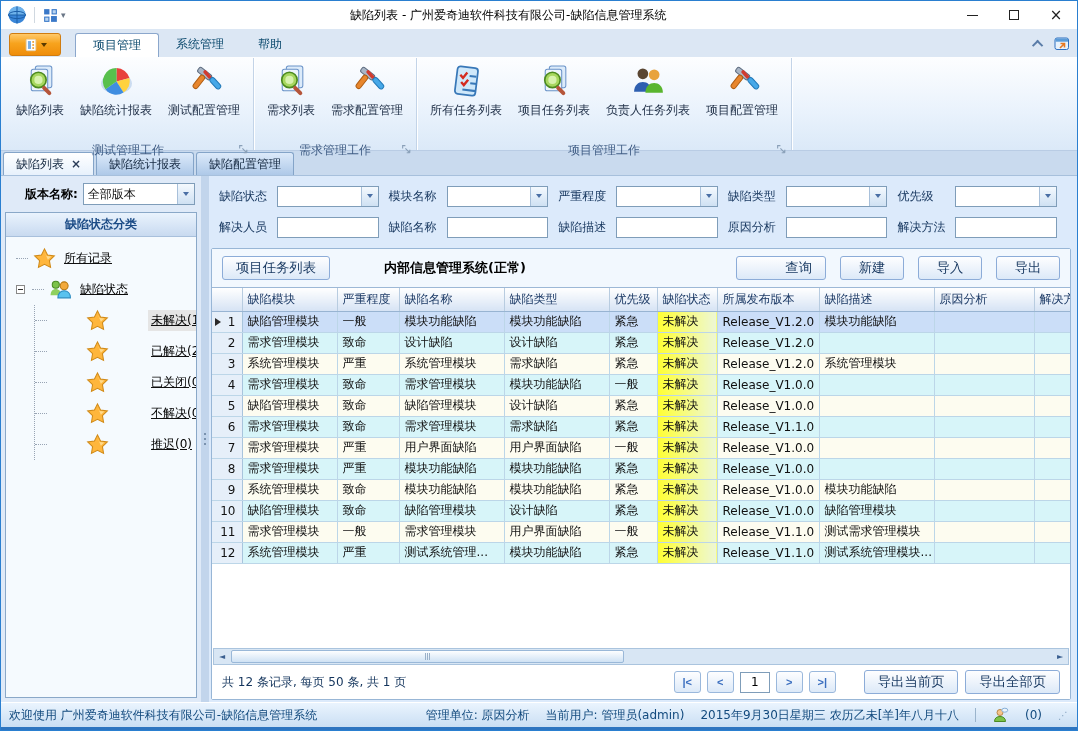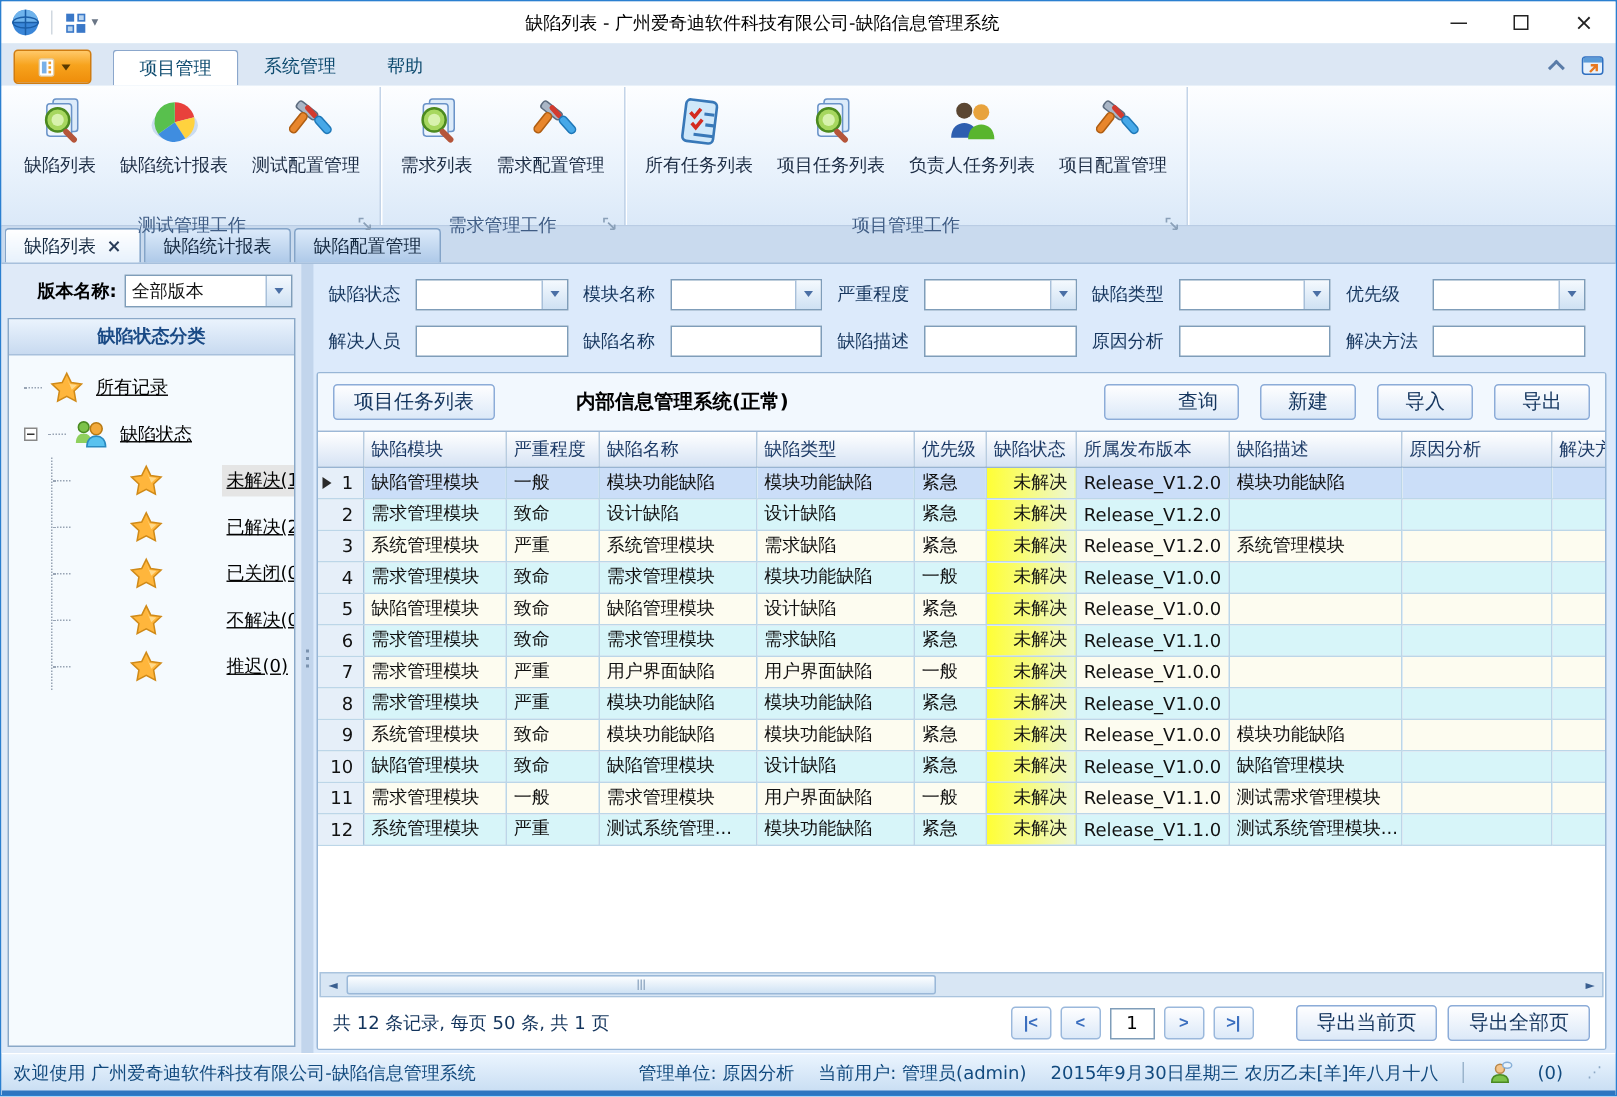--- a/index.html
+++ b/index.html
@@ -101,21 +101,21 @@
   .grid-area { flex:1; min-height:0; overflow:hidden; background:#fff; border-top:1px solid #9db8d6; }
   table.grid { border-collapse:collapse; table-layout:fixed; width:884px; }
   .grid th, .grid td { height:21px; padding:0 5px; overflow:hidden; white-space:nowrap; font-size:12px; font-weight:normal; text-align:left; }
   .grid thead th { height:23px; background:linear-gradient(#ffffff,#d6e3f4); border-right:1px solid #b8cce0; border-bottom:1px solid #98b4d2; color:#1c3a66; }
   .grid td { border-right:1px solid #bcd6e8; border-bottom:1px solid #bcd6e8; }
   td.rownum { background:#e6eff9; text-align:right; color:#111; border-right:1px solid #a8c4dc; position:relative; padding-right:6px; }
   .row-marker { position:absolute; left:3px; top:50%; transform:translateY(-50%); width:0; height:0; border-left:6px solid #2a2a2a; border-top:4px solid transparent; border-bottom:4px solid transparent; }
   tr.odd  td.data { background:#fdfcf0; }
   tr.even td.data { background:#d7f5f9; }
   tr.current td.data { background:#cbdef8; }
-  .grid td.data.status { background:linear-gradient(90deg,#ffff33,#edf7d6) !important;text-align:right; }
+  .grid td.data.status { background:linear-gradient(90deg,#ffff33,#edf7d6) !important; }
 
   .hscroll { flex:none; height:17px; margin:0 1px; background:#d8e6f4; border:1px solid #aac4de; display:flex; align-items:center; }
   .hs-arrow { width:16px; text-align:center; color:#3a5f90; font-size:8px; line-height:15px; }
   .hs-thumb { width:46%; height:13px; margin-left:1px; background:linear-gradient(#fdfeff,#cfe2f4); border:1px solid #9ab8d8; border-radius:2px; display:flex; align-items:center; justify-content:center; gap:1px; }
   .hs-thumb i { width:1px; height:7px; background:#9ab0c8; display:block; }
   .hs-track { flex:1; }
 
   .pager-row { flex:none; height:34px; display:flex; align-items:center; gap:7px; padding:0 10px; background:#fff; }
   .summary { color:#13345c; }
   .pg-btn { width:27px; height:22px; padding:0; background:linear-gradient(#fefeff,#dce9f8); border:1px solid #9ab8dc; border-radius:3px; color:#3a6ebf; font-weight:bold; font-size:11px; display:inline-flex; align-items:center; justify-content:center; }

